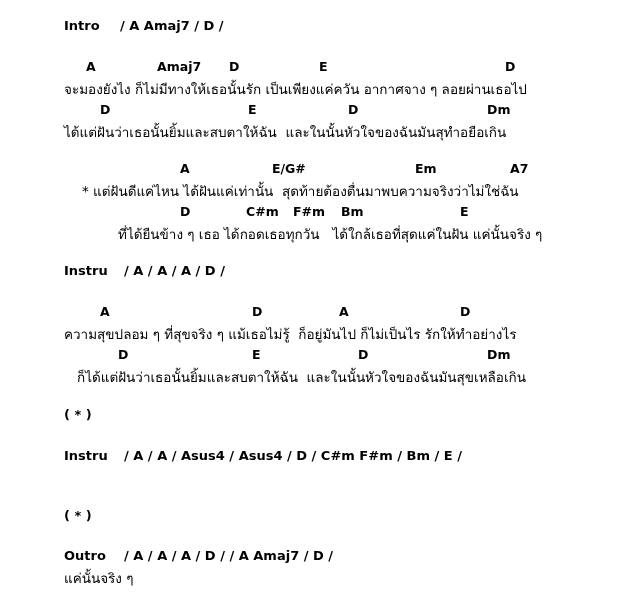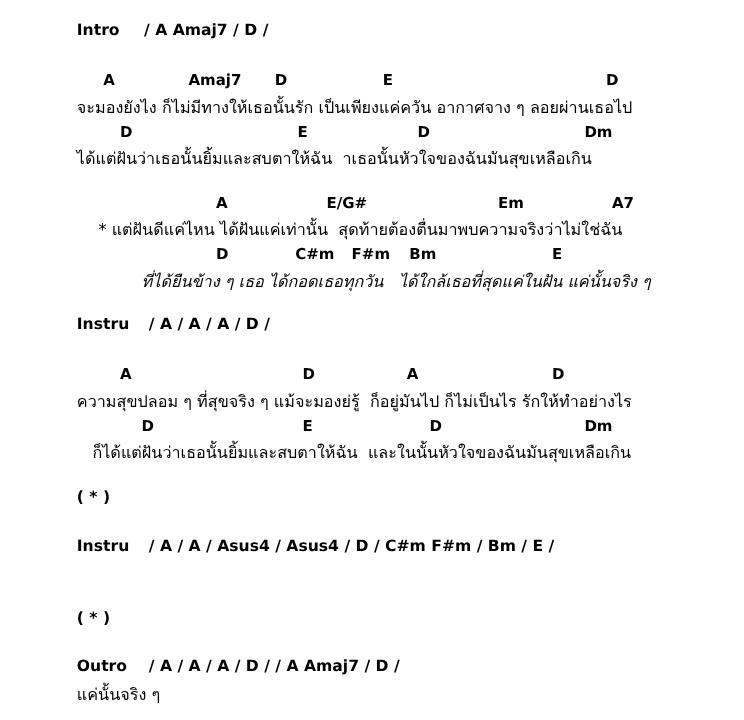--- a/index.html
+++ b/index.html
@@ -74,44 +74,44 @@
       <span class="chord" style="left: 319px;">E</span>
       <span class="chord" style="left: 505px;">D</span>
     </div>
     <div class="lyricline" style="position: absolute; left: 0px; right: 0px; top: 78px;"><span class="lyr" style="left: 64px;">จะมองยังไง ก็ไม่มีทางให้เธอนั้นรัก เป็นเพียงแค่ควัน อากาศจาง ๆ ลอยผ่านเธอไป</span></div>
     <div class="chordline" style="position: absolute; left: 0px; right: 0px; top: 102px;">
       <span class="chord" style="left: 100px;">D</span>
       <span class="chord" style="left: 248px;">E</span>
       <span class="chord" style="left: 348px;">D</span>
       <span class="chord" style="left: 487px;">Dm</span>
     </div>
-    <div class="lyricline" style="position: absolute; left: 0px; right: 0px; top: 121px;"><span class="lyr" style="left: 64px;">ได้แต่ฝันว่าเธอนั้นยิ้มและสบตาให้ฉัน  าเธอนั้นหัวใจของฉันมันสุขเหลือเกิน</span></div>
+    <div class="lyricline" style="position: absolute; left: 0px; right: 0px; top: 121px;"><span class="lyr" style="left: 64px;">ได้แต่ฝันว่าเธอนั้นยิ้มและสบตาให้ฉัน  และในนั้นหัวใจของฉันมันสุทำอยือเกิน</span></div>
     <div class="chordline" style="position: absolute; left: 0px; right: 0px; top: 161px;">
       <span class="chord" style="left: 180px;">A</span>
       <span class="chord" style="left: 272px;">E/G#</span>
       <span class="chord" style="left: 415px;">Em</span>
       <span class="chord" style="left: 510px;">A7</span>
     </div>
     <div class="lyricline" style="position: absolute; left: 0px; right: 0px; top: 180px;"><span class="lyr" style="left: 82px;">* แต่ฝันดีแค่ไหน ได้ฝันแค่เท่านั้น  สุดท้ายต้องตื่นมาพบความจริงว่าไม่ใช่ฉัน</span></div>
     <div class="chordline" style="position: absolute; left: 0px; right: 0px; top: 204px;">
       <span class="chord" style="left: 180px;">D</span>
       <span class="chord" style="left: 246px;">C#m</span>
       <span class="chord" style="left: 293px; text-align: right;">F#m</span>
       <span class="chord" style="left: 341px;">Bm</span>
       <span class="chord" style="left: 460px;">E</span>
     </div>
-    <div class="lyricline" style="position: absolute; left: 0px; right: 0px; top: 223px;"><span class="lyr" style="left: 118px; font-style: italic;">ที่ได้ยืนข้าง ๆ เธอ ได้กอดเธอทุกวัน   ได้ใกล้เธอที่สุดแค่ในฝัน แค่นั้นจริง ๆ</span></div>
+    <div class="lyricline" style="position: absolute; left: 0px; right: 0px; top: 223px;"><span class="lyr" style="left: 118px;">ที่ได้ยืนข้าง ๆ เธอ ได้กอดเธอทุกวัน   ได้ใกล้เธอที่สุดแค่ในฝัน แค่นั้นจริง ๆ</span></div>
     <div class="sectionline" style="position: absolute; left: 0px; right: 0px; top: 263px;"><span class="sec" style="left: 64px;">Instru</span><span class="sec" style="left: 124px;">/ A / A / A / D /</span></div>
     <div class="chordline" style="position: absolute; left: 0px; right: 0px; top: 304px;">
       <span class="chord" style="left: 100px;">A</span>
       <span class="chord" style="left: 252px;">D</span>
       <span class="chord" style="left: 339px;">A</span>
       <span class="chord" style="left: 460px;">D</span>
     </div>
-    <div class="lyricline" style="position: absolute; left: 0px; right: 0px; top: 323px;"><span class="lyr" style="left: 64px;">ความสุขปลอม ๆ ที่สุขจริง ๆ แม้จะมองย่รู้  ก็อยู่มันไป ก็ไม่เป็นไร รักให้ทำอย่างไร</span></div>
+    <div class="lyricline" style="position: absolute; left: 0px; right: 0px; top: 323px;"><span class="lyr" style="left: 64px;">ความสุขปลอม ๆ ที่สุขจริง ๆ แม้เธอไม่รู้  ก็อยู่มันไป ก็ไม่เป็นไร รักให้ทำอย่างไร</span></div>
     <div class="chordline" style="position: absolute; left: 0px; right: 0px; top: 347px;">
       <span class="chord" style="left: 118px;">D</span>
       <span class="chord" style="left: 252px;">E</span>
       <span class="chord" style="left: 358px;">D</span>
       <span class="chord" style="left: 487px;">Dm</span>
     </div>
     <div class="lyricline" style="position: absolute; left: 13px; right: 0px; top: 366px;"><span class="lyr" style="left: 64px;">ก็ได้แต่ฝันว่าเธอนั้นยิ้มและสบตาให้ฉัน  และในนั้นหัวใจของฉันมันสุขเหลือเกิน</span></div>
     <div class="sectionline" style="position: absolute; left: 0px; right: 0px; top: 407px;"><span class="sec" style="left: 64px;">( * )</span></div>
     <div class="sectionline" style="position: absolute; left: 0px; right: 0px; top: 448px;"><span class="sec" style="left: 64px;">Instru</span><span class="sec" style="left: 124px;">/ A / A / Asus4 / Asus4 / D / C#m F#m / Bm / E /</span></div>
     <div class="sectionline" style="position: absolute; left: 0px; right: 0px; top: 508px;"><span class="sec" style="left: 64px;">( * )</span></div>

